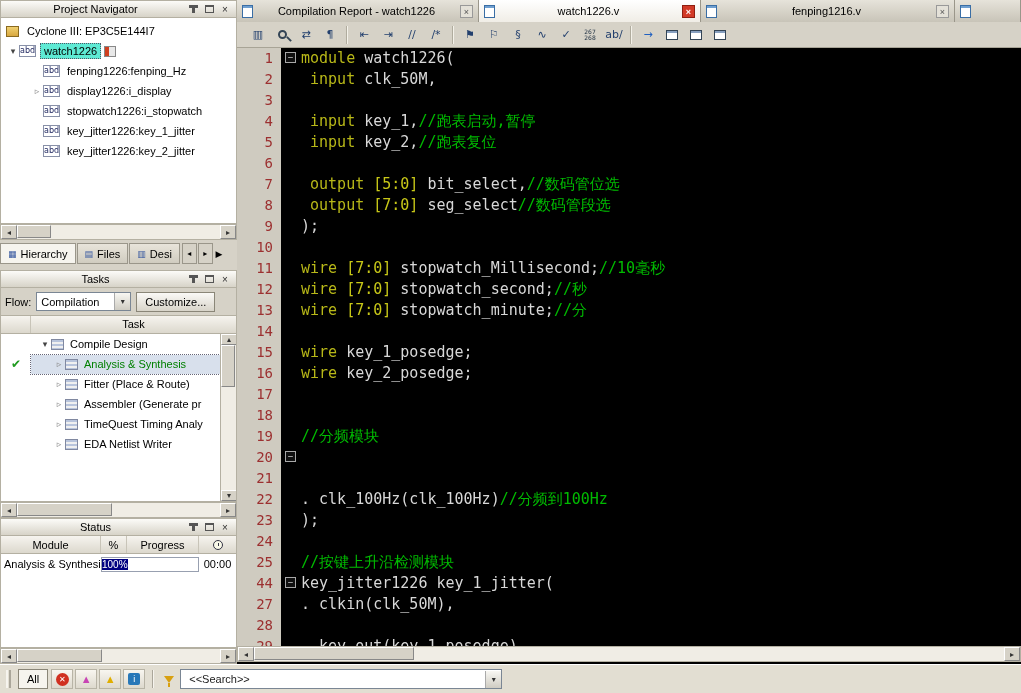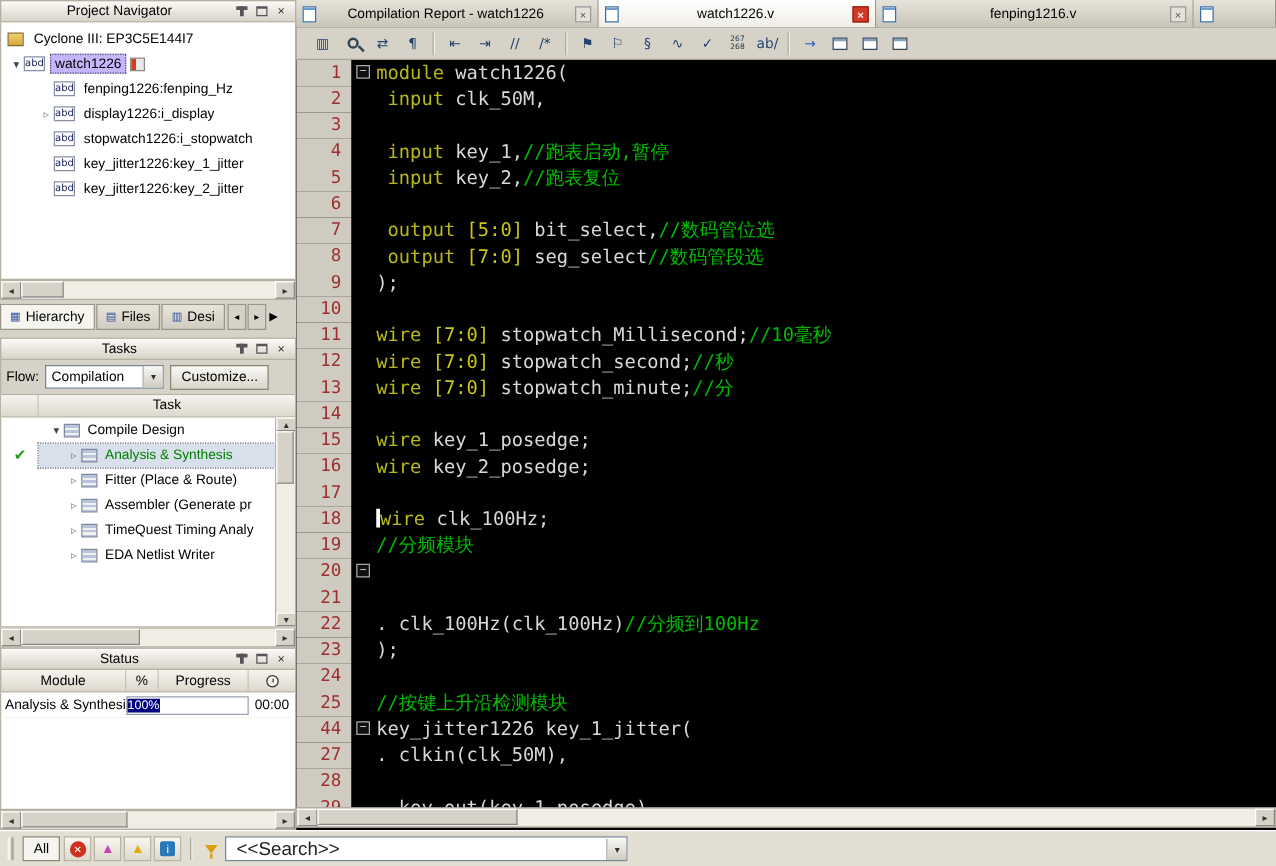--- a/index.html
+++ b/index.html
@@ -22,21 +22,21 @@
   #panel-pn{top:0;height:268px;}
   #pn-tree{position:absolute;left:0;top:18px;width:237px;height:206px;background:#fff;border:1px solid #b4b0a2;border-top:none;overflow:hidden;padding-top:3px;}
   .tree-row{height:20px;display:flex;align-items:center;white-space:nowrap;padding-left:5px;}
   .tree-row.ind1{padding-left:6px;}
   .tree-row.ind2{padding-left:30px;}
   .expander{width:12px;flex:none;font-size:9px;color:#444;text-align:center;}
   .expander.dim{color:#888;}
   .dev-ico{flex:none;width:13px;height:11px;background:linear-gradient(#f0d070,#d8a840);border:1px solid #8a6a20;margin-right:5px;}
   .abd-ico{flex:none;width:17px;height:12px;border:1px solid #8890a8;background:#fff;color:#202860;font-size:8px;line-height:10px;text-align:center;margin-right:4px;font-family:"DejaVu Sans",sans-serif;}
   .tree-label{font-size:11px;padding:1px 3px;}
-  .tree-label.sel{background:#c4b5fd;border:1px dotted #556;}
+  .tree-label.sel{background:#5eead4;border:1px dotted #556;}
   .ent-badge{flex:none;width:12px;height:11px;margin-left:3px;border:1px solid #888;background:linear-gradient(90deg,#d04020 0 4px,#e8e8e8 4px);}
 
   
   .hscroll{position:absolute;height:16px;display:flex;background:#f0ede5;border:1px solid #b4b0a2;}
   #pn-hscroll{top:224px;left:0;width:237px;}
   #tasks-hscroll{top:232px;left:0;width:237px;}
   #status-hscroll{bottom:0;left:0;width:237px;}
   #ed-hscroll{top:646px;left:0;width:784px;}
   .sb-btn{flex:none;width:16px;background:#d6d2c7;border:1px solid #fff;border-right-color:#888;border-bottom-color:#888;font-size:8px;color:#333;display:flex;align-items:center;justify-content:center;}
   .sb-track{flex:1;position:relative;}
@@ -130,21 +130,21 @@
   #msg-filters{display:flex;gap:2px;}
   .mbtn{width:22px;height:20px;display:inline-flex;align-items:center;justify-content:center;border:1px solid #b8b4a6;background:linear-gradient(#f8f6f0,#ddd9cd);}
   .mico.error{width:13px;height:13px;border-radius:50%;background:#d03020;color:#fff;font-size:8px;line-height:13px;text-align:center;}
   .mico.critical{color:#c844b4;font-size:11px;}
   .mico.warning{color:#e0ae00;font-size:11px;}
   .mico.info{width:12px;height:12px;background:#2878b8;color:#fff;font-size:9px;line-height:12px;text-align:center;border-radius:2px;}
   .vsep{width:2px;height:18px;border-left:1px solid #aaa69a;border-right:1px solid #f6f4ee;margin:0 4px;}
   .funnel{width:0;height:0;border-left:5px solid transparent;border-right:5px solid transparent;border-top:7px solid #d8a010;position:relative;margin:0 3px;}
   .funnel::after{content:"";position:absolute;left:-1px;top:0;width:2px;height:4px;background:#d8a010;}
   #search-combo{width:322px;height:20px;justify-content:space-between;}
-  #search-text{flex:1;padding-left:4px;font-size:15px;color:#222;white-space:nowrap;overflow:hidden;}
+  #search-text{flex:1;padding-left:4px;font-size:11px;color:#222;white-space:nowrap;overflow:hidden;}
 </style>
 </head>
 <body>
 
 <div id="app">
 
   <div id="left">
 
     <div class="panel" id="panel-pn">
       <div class="panel-title">
@@ -454,21 +454,21 @@
           <div class="code-line"><span class="ln">8</span><span class="fold-col"></span><span class="code-text"><span class="tk-pl"> </span><span class="tk-kw">output</span><span class="tk-pl"> </span><span class="tk-num">[7:0]</span><span class="tk-pl"> seg_select</span><span class="tk-cm">//数码管段选</span></span></div>
           <div class="code-line"><span class="ln">9</span><span class="fold-col"></span><span class="code-text"><span class="tk-pl">);</span></span></div>
           <div class="code-line"><span class="ln">10</span><span class="fold-col"></span><span class="code-text"></span></div>
           <div class="code-line"><span class="ln">11</span><span class="fold-col"></span><span class="code-text"><span class="tk-kw">wire</span><span class="tk-pl"> </span><span class="tk-num">[7:0]</span><span class="tk-pl"> stopwatch_Millisecond;</span><span class="tk-cm">//10毫秒</span></span></div>
           <div class="code-line"><span class="ln">12</span><span class="fold-col"></span><span class="code-text"><span class="tk-kw">wire</span><span class="tk-pl"> </span><span class="tk-num">[7:0]</span><span class="tk-pl"> stopwatch_second;</span><span class="tk-cm">//秒</span></span></div>
           <div class="code-line"><span class="ln">13</span><span class="fold-col"></span><span class="code-text"><span class="tk-kw">wire</span><span class="tk-pl"> </span><span class="tk-num">[7:0]</span><span class="tk-pl"> stopwatch_minute;</span><span class="tk-cm">//分</span></span></div>
           <div class="code-line"><span class="ln">14</span><span class="fold-col"></span><span class="code-text"></span></div>
           <div class="code-line"><span class="ln">15</span><span class="fold-col"></span><span class="code-text"><span class="tk-kw">wire</span><span class="tk-pl"> key_1_posedge;</span></span></div>
           <div class="code-line"><span class="ln">16</span><span class="fold-col"></span><span class="code-text"><span class="tk-kw">wire</span><span class="tk-pl"> key_2_posedge;</span></span></div>
           <div class="code-line"><span class="ln">17</span><span class="fold-col"></span><span class="code-text"></span></div>
-          <div class="code-line"><span class="ln">18</span><span class="fold-col"></span><span class="code-text"><span class="caret"></span><span class="tk-kw">wire</span><span class="tk-pl"> clk_100Hz;</span></span></div>
+          <div class="code-line"><span class="ln">18</span><span class="fold-col"></span></div>
           <div class="code-line"><span class="ln">19</span><span class="fold-col"></span><span class="code-text"><span class="tk-cm">//分频模块</span></span></div>
           <div class="code-line"><span class="ln">20</span><span class="fold-col"><span class="fold-box">−</span></span></div>
           <div class="code-line"><span class="ln">21</span><span class="fold-col"></span></div>
           <div class="code-line"><span class="ln">22</span><span class="fold-col"></span><span class="code-text"><span class="tk-pl">. clk_100Hz(clk_100Hz)</span><span class="tk-cm">//分频到100Hz</span></span></div>
           <div class="code-line"><span class="ln">23</span><span class="fold-col"></span><span class="code-text"><span class="tk-pl">);</span></span></div>
           <div class="code-line"><span class="ln">24</span><span class="fold-col"></span><span class="code-text"></span></div>
           <div class="code-line"><span class="ln">25</span><span class="fold-col"></span><span class="code-text"><span class="tk-cm">//按键上升沿检测模块</span></span></div>
           <div class="code-line"><span class="ln">44</span><span class="fold-col"><span class="fold-box">−</span></span><span class="code-text"><span class="tk-pl">key_jitter1226 key_1_jitter(</span></span></div>
           <div class="code-line"><span class="ln">27</span><span class="fold-col"></span><span class="code-text"><span class="tk-pl">. clkin(clk_50M),</span></span></div>
           <div class="code-line"><span class="ln">28</span><span class="fold-col"></span></div>

